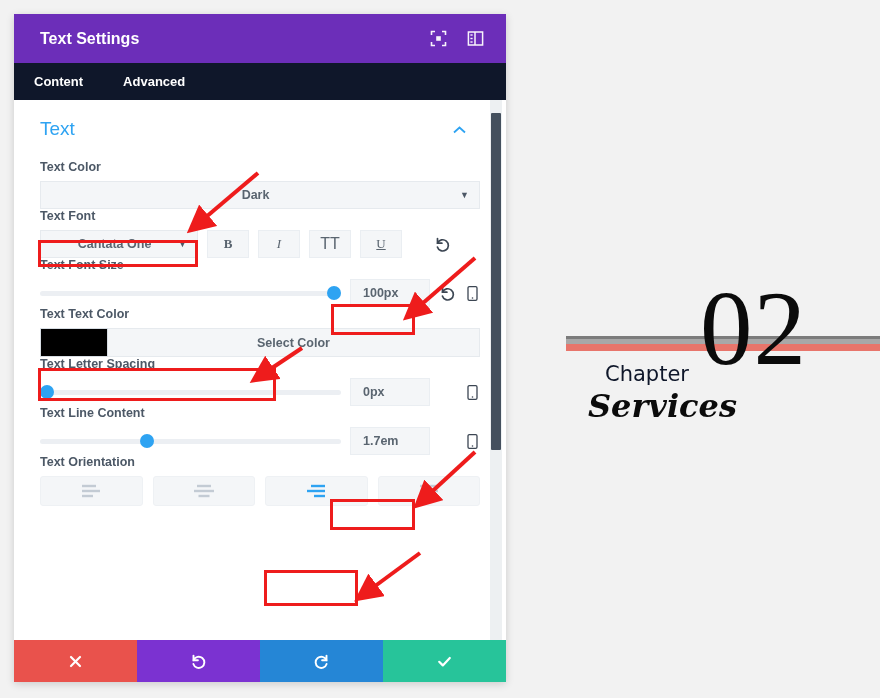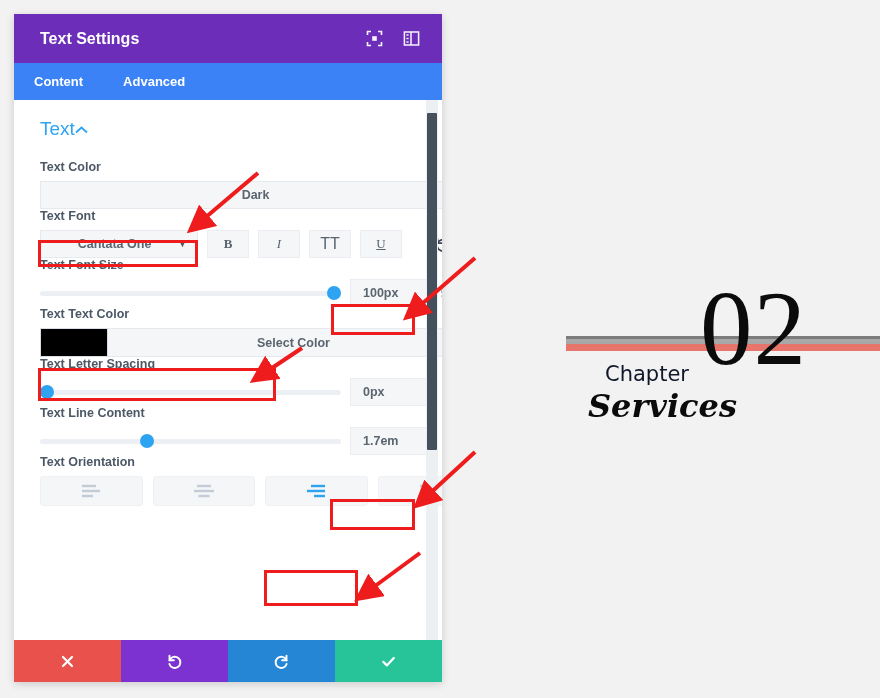--- a/index.html
+++ b/index.html
@@ -73,21 +73,21 @@
     font-weight: bold;
     font-size: 32px;
     color: #0b0b0b;
     z-index: 3;
   }
 
   
   #settings-panel {
     position: absolute;
     left: 14px; top: 14px;
-    width: 428px; height: 668px;
+    width: 492px; height: 668px;
     background: #ffffff;
     box-shadow: 0 2px 8px rgba(0,0,0,0.16);
     display: flex;
     flex-direction: column;
     overflow: hidden;
   }
 
   .panel-header {
     height: 49px;
     background: #6c2eb9;
@@ -138,20 +138,21 @@
   .scroll-inner {
     position: absolute;
     left: 0; top: 0;
     width: 492px;
     padding: 18px 26px 0 26px;
   }
 
   .section-head {
     display: flex;
     align-items: center;
+    justify-content: space-between;
     padding-right: 14px;
     margin-bottom: 20px;
   }
   .section-title {
     color: #2ea3f2;
     font-size: 19px;
   }
   .chevron {
     color: #2ea3f2;
     font-size: 13px;
@@ -367,21 +368,21 @@
           <rect x="1.4" y="2" width="14.2" height="13"></rect>
           <line x1="8" y1="2" x2="8" y2="15"></line>
           <line x1="3.4" y1="5" x2="5.6" y2="5" stroke-width="1.4"></line>
           <line x1="3.4" y1="8.5" x2="5.6" y2="8.5" stroke-width="1.4"></line>
           <line x1="3.4" y1="12" x2="5.6" y2="12" stroke-width="1.4"></line>
         </svg>
       </span>
     </div>
   </div>
 
-  <div class="tab-bar" style="background: #3b82f6;">
+  <div class="tab-bar" style="background: #0f172a;">
     <div class="tab">Content</div>
     <div class="tab">Advanced</div>
   </div>
 
   <div class="panel-body">
 
     <div class="scroll-inner">
 
       <div class="section-head">
         <div class="section-title">Text</div>

